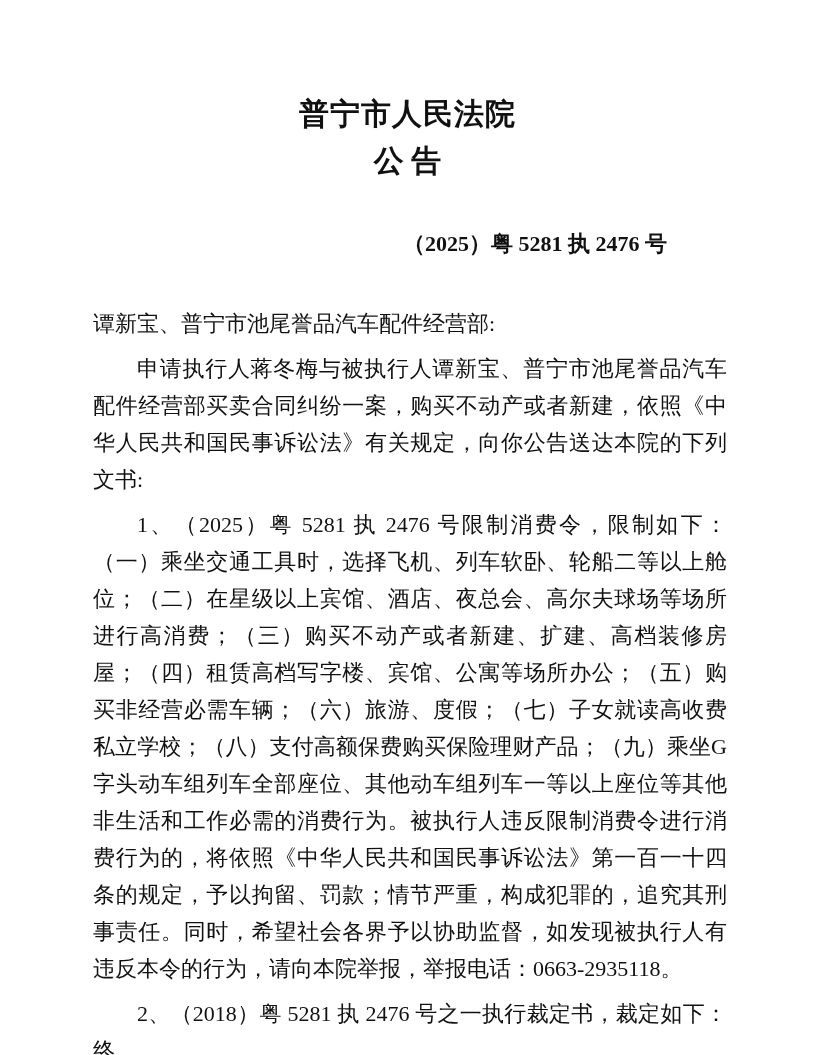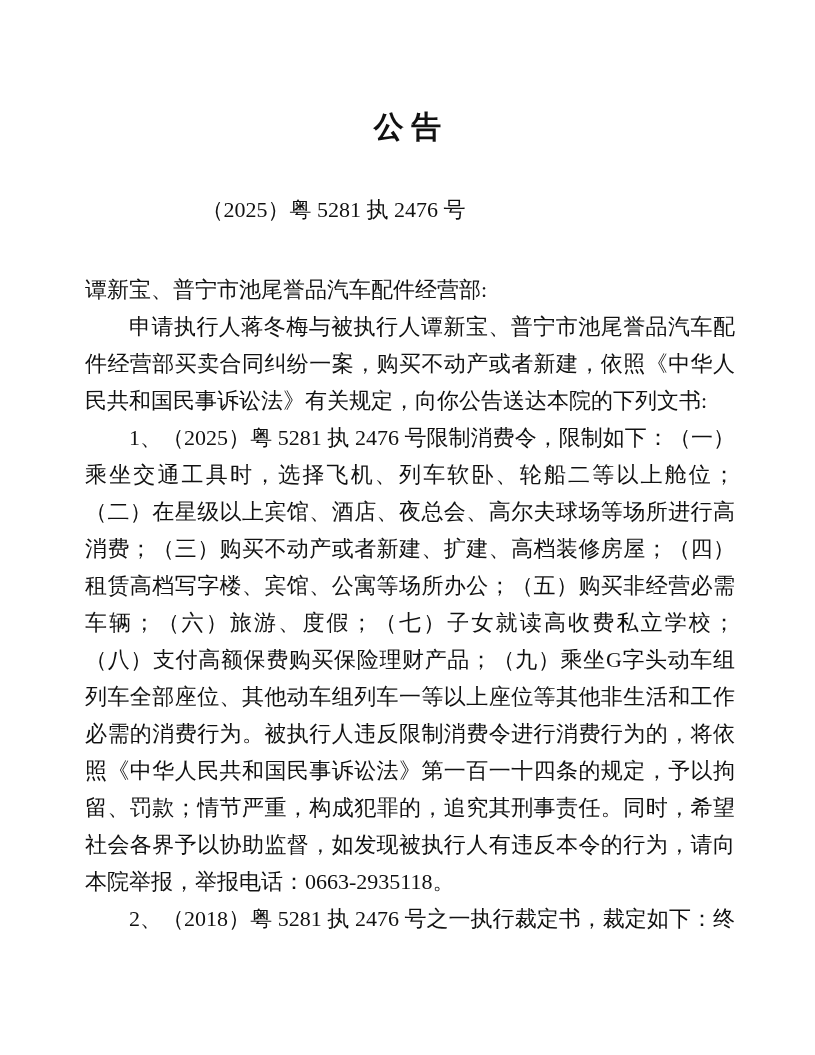--- a/index.html
+++ b/index.html
@@ -32,53 +32,54 @@
     margin: 13px 0 0 0;
     font-size: 30px;
     line-height: 34px;
     font-weight: 700;
     text-align: center;
   }
   .case-number {
     margin-top: 53px;
     font-size: 22px;
     line-height: 26px;
-    text-align: center;
+    text-align: right;
     padding-right: 148px;
-    font-weight: 400;
+    font-weight: 700;
   }
   .doc-body {
     width: 650px;
     margin: 48px 82px 0 85px;
     font-size: 22px;
     line-height: 37px;
     text-align: justify;
     text-justify: inter-ideograph;
   }
   .doc-body p {
-    margin: 0;
+    margin: 8px;
     padding: 0;
     font-family: Liberation Serif, serif;
   }
   .salutation {
     text-indent: 0;
   }
   .para {
     text-indent: 2em;
   }
   .para-last-full {
     text-indent: 2em;
     text-align-last: justify;
   }
 </style>
 </head>
 <body>
 
 <div class="page">
 
+  <h1 class="court-name">普宁市人民法院</h1>
 
   <h2 class="doc-type">公 告</h2>
 
   <div class="case-number">（2025）粤 5281 执 2476 号</div>
 
   <div class="doc-body">
 
     <p class="salutation">谭新宝、普宁市池尾誉品汽车配件经营部:</p>
 
     <p class="para">申请执行人蒋冬梅与被执行人谭新宝、普宁市池尾誉品汽车配件经营部买卖合同纠纷一案，购买不动产或者新建，依照《中华人民共和国民事诉讼法》有关规定，向你公告送达本院的下列文书:</p>

